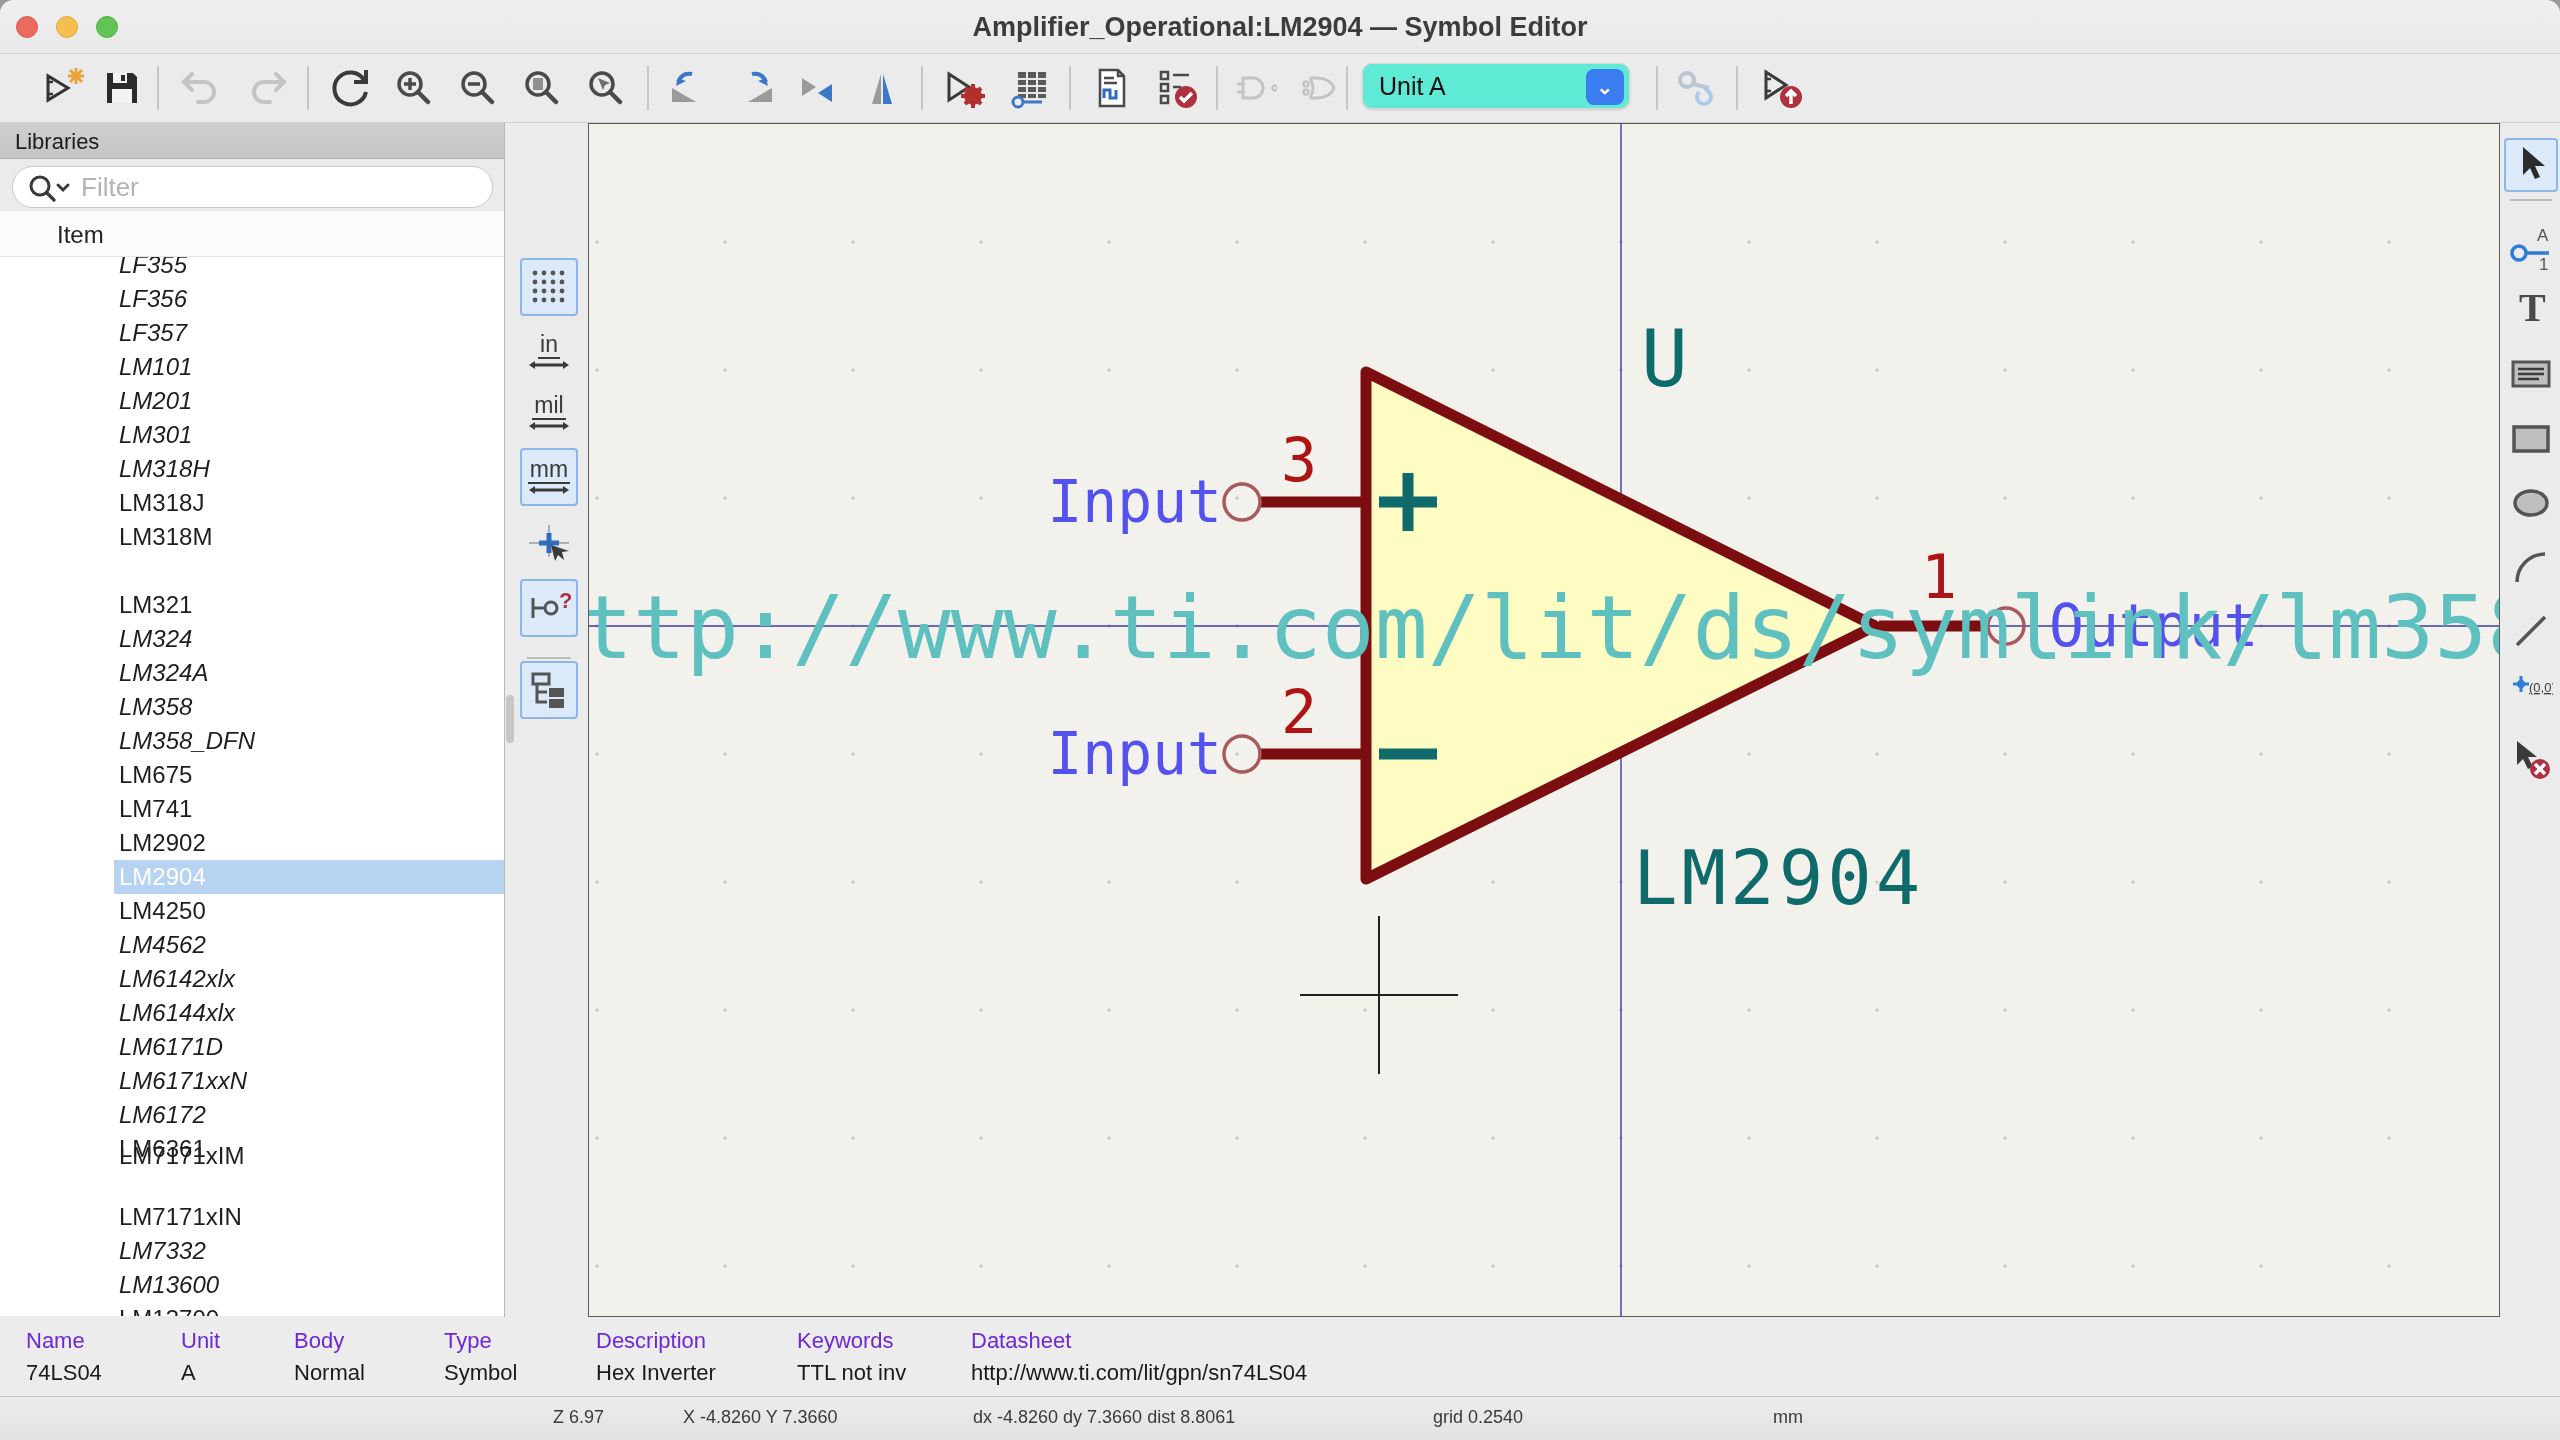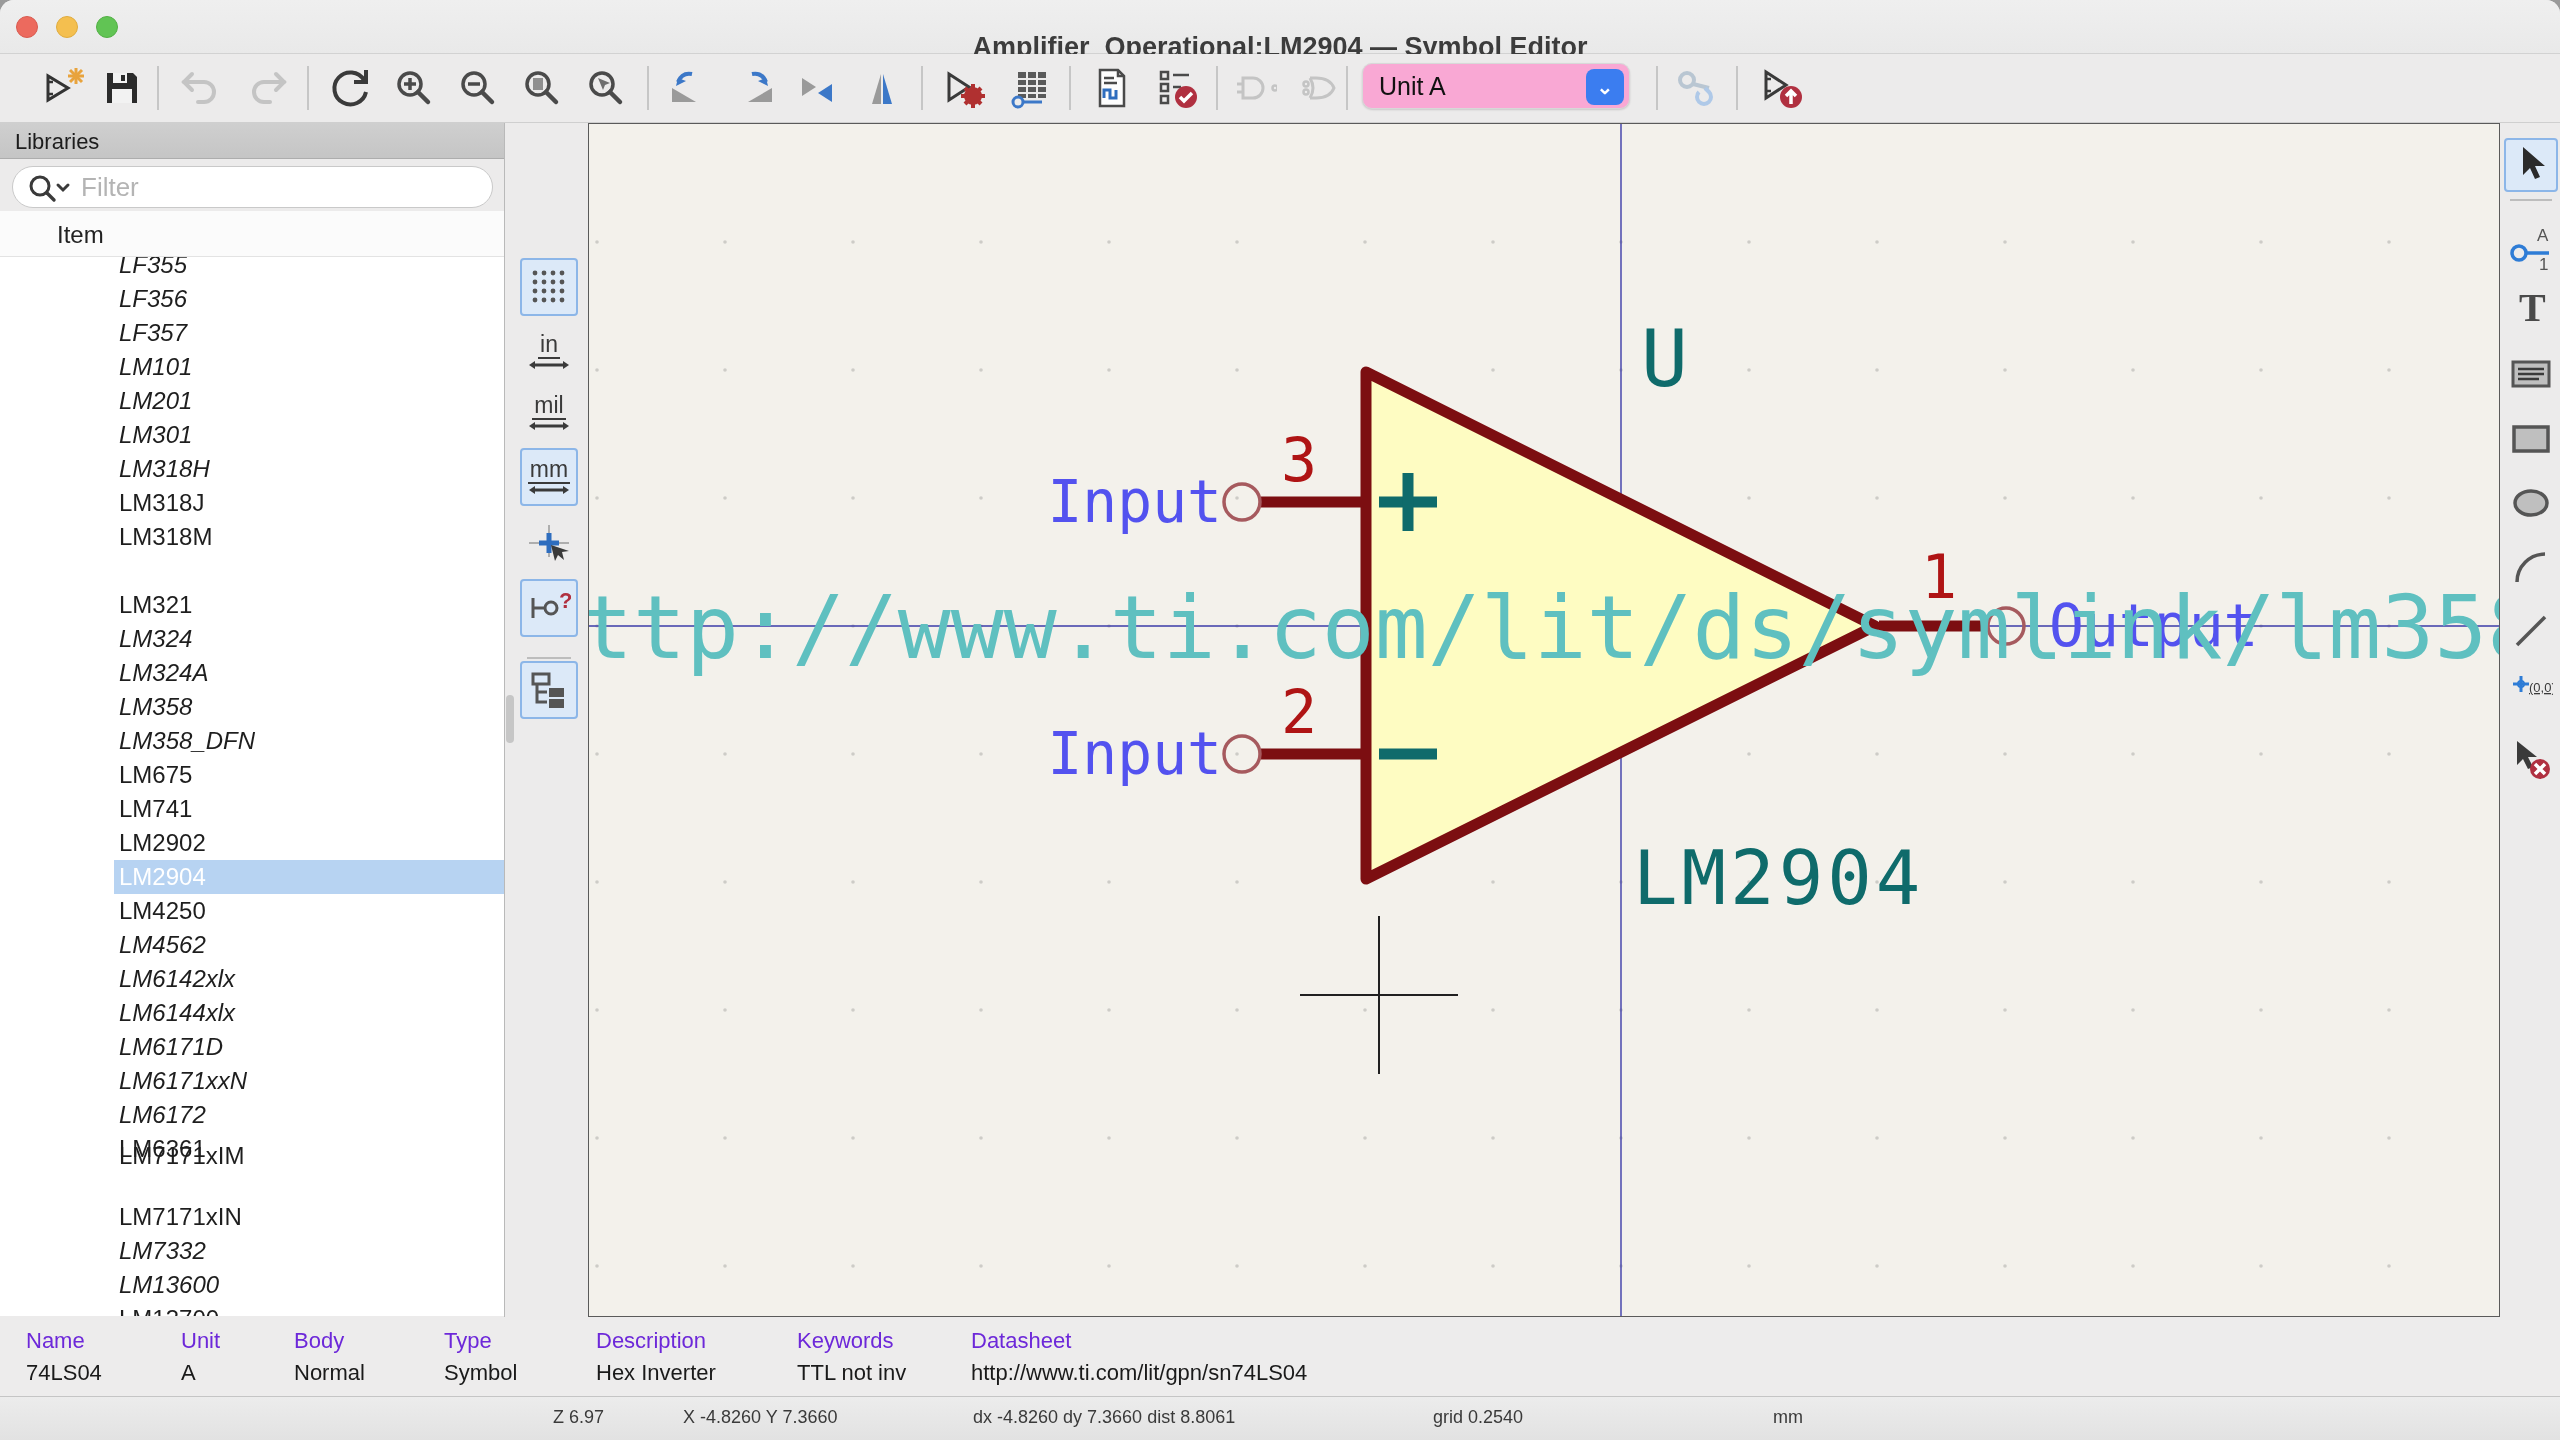--- a/index.html
+++ b/index.html
@@ -7,28 +7,28 @@
   #window{position:relative;width:2560px;height:1440px;background:#ECEBEB;
           font-family:"Liberation Sans",sans-serif;overflow:hidden;border-radius:14px 14px 0 0;}
   
   #titlebar{position:absolute;left:0;top:0;width:2560px;height:54px;
             background:linear-gradient(#EFEFEF,#E9E9E9);border-bottom:1px solid #D2D2D2;}
   .tl{position:absolute;top:16px;width:22px;height:22px;border-radius:50%;}
   #tl-close{left:16px;background:#EC6A5E;border:1px solid #D95B50;}
   #tl-min{left:56px;background:#F4BF4F;border:1px solid #E0AC3E;}
   #tl-zoom{left:96px;background:#61C454;border:1px solid #52B045;}
   #title{position:absolute;left:0;right:0;top:12px;text-align:center;
-         font-size:27px;font-weight:bold;color:#3C3C3C;margin-top:20px;}
+         font-size:27px;font-weight:bold;color:#3C3C3C;}
   
   #toolbar{position:absolute;left:0;top:54px;width:2560px;height:69px;
            background:#ECEBEB;border-bottom:1px solid #CFCFCF;}
   .tb-btn{position:absolute;top:6px;width:56px;height:56px;display:flex;
           align-items:center;justify-content:center;}
   .tb-sep{position:absolute;top:12px;width:2px;height:44px;background:#C6C6C6;}
-  #unit-select{position:absolute;left:1362px;top:9px;width:268px;height:46px;background:#f9a8d4;
+  #unit-select{position:absolute;left:1362px;top:9px;width:268px;height:46px;background:#5eead4;
                border:1px solid #D8D8D8;border-radius:10px;box-shadow:0 1px 2px rgba(0,0,0,.15);}
   #unit-select .val{position:absolute;left:16px;top:8px;font-size:25px;color:#111;}
   #unit-select .chev{position:absolute;right:5px;top:5px;width:38px;height:36px;border-radius:8px;
                      background:#3B7DF0;color:#fff;display:flex;align-items:center;justify-content:center;
                      font-size:20px;font-weight:bold;}
   
   #lib-panel{position:absolute;left:0;top:123px;width:505px;height:1194px;background:#ECEBEB;
              border-right:1px solid #B9B9B9;}
   #lib-header{position:absolute;left:0;top:0;width:100%;height:36px;
               background:linear-gradient(#CFCFCF,#C5C5C5);border-bottom:1px solid #ADADAD;}

